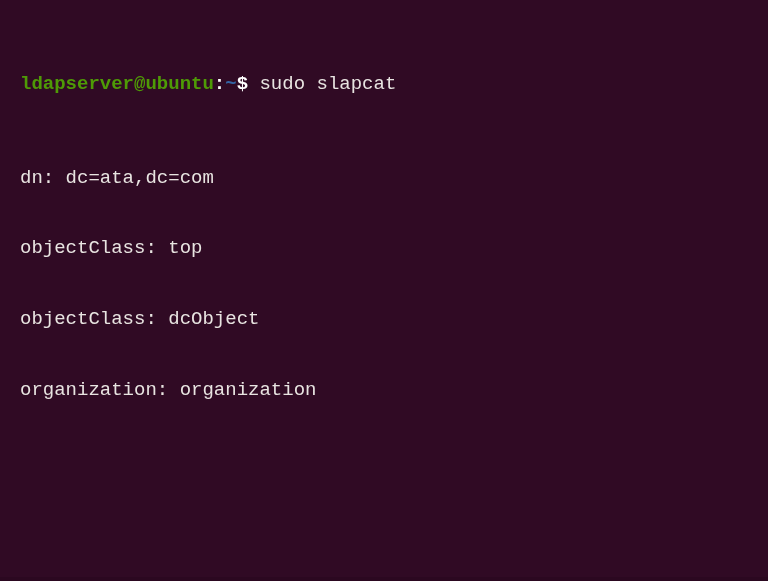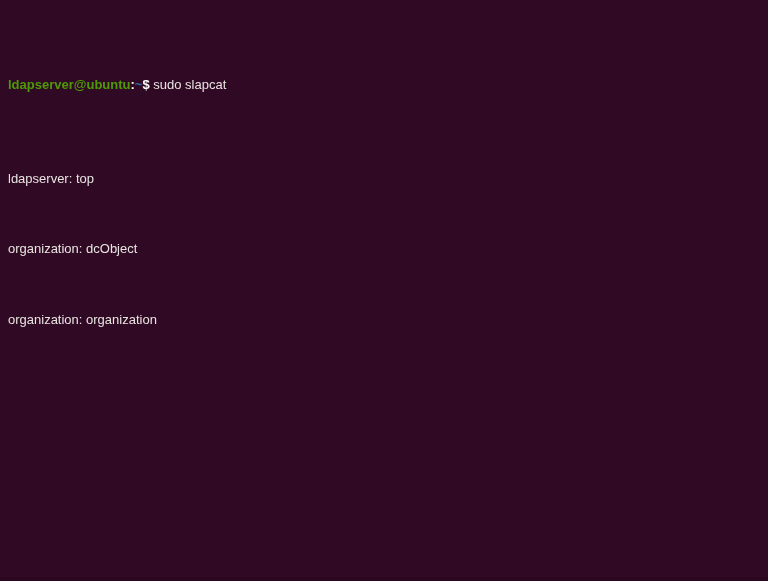--- a/index.html
+++ b/index.html
@@ -12,23 +12,23 @@
     width: 768px;
     height: 581px;
     overflow: hidden;
   }
   #terminal {
     position: relative;
     width: 768px;
     height: 581px;
     background: #300a24;
     box-sizing: border-box;
-    padding: 2px 0 0 8px;
-    font-family: Liberation Sans, sans-serif;
-    font-size: 13px;
+    padding: 2px 0 0 20px;
+    font-family: Liberation Mono, monospace;
+    font-size: 19px;
     line-height: 23.55px;
     color: #e8e4e1;
     letter-spacing: 0px;
     overflow: hidden;
     -webkit-font-smoothing: antialiased;
   }
   #screen {
     display: block;
     white-space: pre;
   }
@@ -54,22 +54,23 @@
   }
 </style>
 </head>
 <body>
 
 <div id="terminal">
   <div id="screen">
 
     <div class="line"><span class="seg c-user">ldapserver@ubuntu</span><span class="seg c-punct">:</span><span class="seg c-path">~</span><span class="seg c-punct">$</span><span class="seg c-cmd"> sudo slapcat</span></div>
 
-    <div class="line c-out">ldapserver: top</div>
-    <div class="line c-out">organization: dcObject</div>
+    <div class="line c-out">dn: dc=ata,dc=com</div>
+    <div class="line c-out">objectClass: top</div>
+    <div class="line c-out">objectClass: dcObject</div>
     <div class="line c-out">organization: organization</div>
     
     
     
     
     
     
     
     
     

